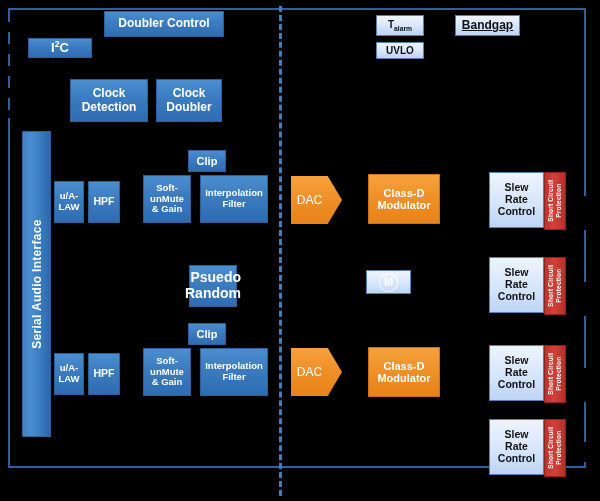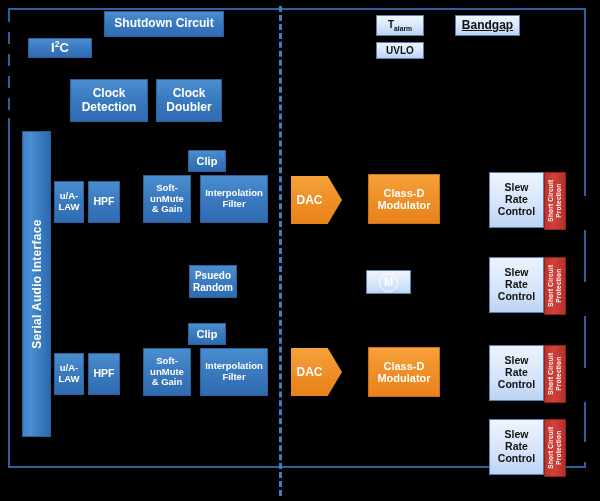--- a/index.html
+++ b/index.html
@@ -76,21 +76,21 @@
     transform:rotate(-90deg);white-space:nowrap;
     color:#fff;font-weight:bold;font-size:12px;letter-spacing:.3px;
   }
 
   
   .dac{
     position:absolute;
     background:linear-gradient(180deg,#f6a13c 0%,#ef8f27 50%,#e8821a 100%);
     clip-path:polygon(0% 0%, 72% 0%, 100% 50%, 72% 100%, 0% 100%);
     display:flex;align-items:center;justify-content:center;
-    color:#fff;font-weight:bold;
+    color:#fff;font-weight:normal;
   }
   .dac span{ margin-right:14px; }
 
   
   .mblk{
     position:absolute;box-sizing:border-box;
     background:linear-gradient(180deg,#eef4fd 0%,#d9e7fb 55%,#bed5f4 100%);
     border:1px solid #5b7fae;
     display:flex;align-items:center;justify-content:center;
   }
@@ -118,21 +118,21 @@
   <div class="gap" style="left:6px;top:110px;width:6px;height:8px;"></div>
 
   <div class="gap" style="left:582px;top:196px;width:8px;height:34px;"></div>
   <div class="gap" style="left:582px;top:282px;width:8px;height:34px;"></div>
   <div class="gap" style="left:582px;top:368px;width:8px;height:34px;"></div>
   <div class="gap" style="left:582px;top:442px;width:8px;height:20px;"></div>
 
   <div class="vdash" style="left:279px;top:6px;height:490px;"></div>
 
   <div class="blk blue" style="left:104px;top:11px;width:120px;height:26px;font-size:12px;">
-    <span>Shutdown Circuit</span>
+    <span>Doubler Control</span>
   </div>
 
   <div class="blk blue" style="left:28px;top:38px;width:64px;height:20px;font-size:13px;">
     <span>
       <span>I</span><sup class="sup">2</sup><span>C</span>
     </span>
   </div>
 
   <div class="blk blue" style="left:70px;top:79px;width:78px;height:43px;font-size:12px;white-space:pre-line;">
     <span>Clock
@@ -165,21 +165,21 @@
     <span>Soft-
 unMute
 &amp; Gain</span>
   </div>
 
   <div class="blk blue" style="left:200px;top:175px;width:68px;height:48px;font-size:9.5px;white-space:pre-line;">
     <span>Interpolation
 Filter</span>
   </div>
 
-  <div class="blk blue" style="left:189px;top:265px;width:48px;height:33px;font-size:10px;white-space:pre-line;">
+  <div class="blk blue" style="left:189px;top:265px;width:48px;height:42px;font-size:14px;white-space:pre-line;text-align:right;">
     <span>Psuedo
 Random</span>
   </div>
 
   <div class="blk blue" style="left:188px;top:323px;width:38px;height:22px;font-size:11px;">
     <span>Clip</span>
   </div>
 
   <div class="blk blue" style="left:54px;top:353px;width:30px;height:42px;font-size:9.5px;white-space:pre-line;">
     <span>u/A-

